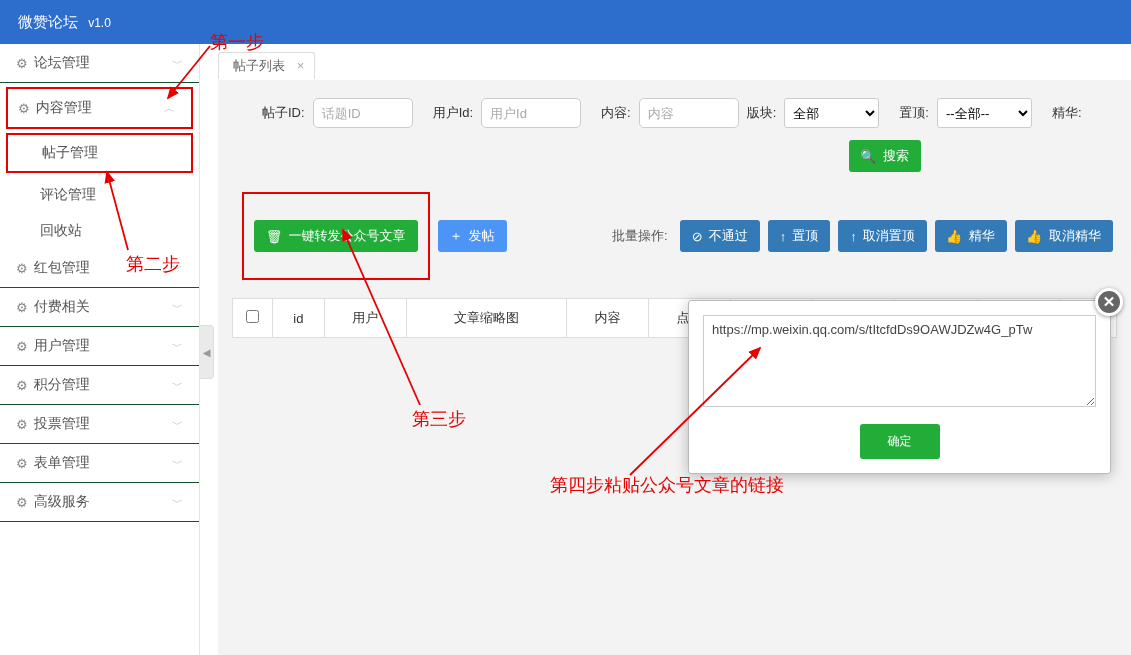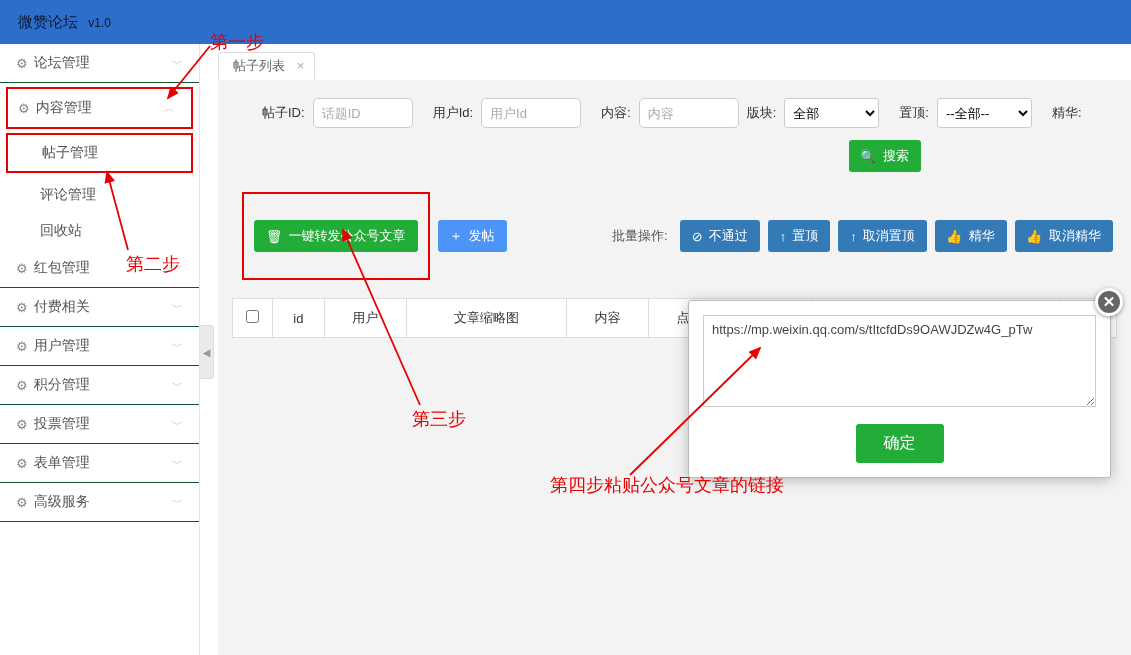--- a/index.html
+++ b/index.html
@@ -12,21 +12,21 @@
       font-size: 13px;
       color: #555;
       background: #fff;
       width: 1131px;
       height: 655px;
       overflow: hidden;
       position: relative;
     }
     .header {
       background: #2d6dcc;
-      color: #0f172a;
+      color: #ffffff;
       height: 44px;
       line-height: 44px;
       padding: 0 18px;
       font-size: 15px;
     }
     .header .ver {
       font-size: 12px;
       margin-left: 6px;
     }
     .sidebar {
@@ -271,21 +271,21 @@
       justify-content:center;
       color:#999;
       font-size:10px;
       cursor:pointer;
     }
     .btn-confirm {
       background:#22ac38;
       color:#fff;
       border:none;
       padding:9px 28px;
-      font-size:16px;
+      font-size:12px;
       border-radius:3px;
       cursor:pointer;
     }
   </style>
 </head>
 <body>
 
 <div class="header">
   <span>微赞论坛</span>
   <span class="ver">v1.0</span>

